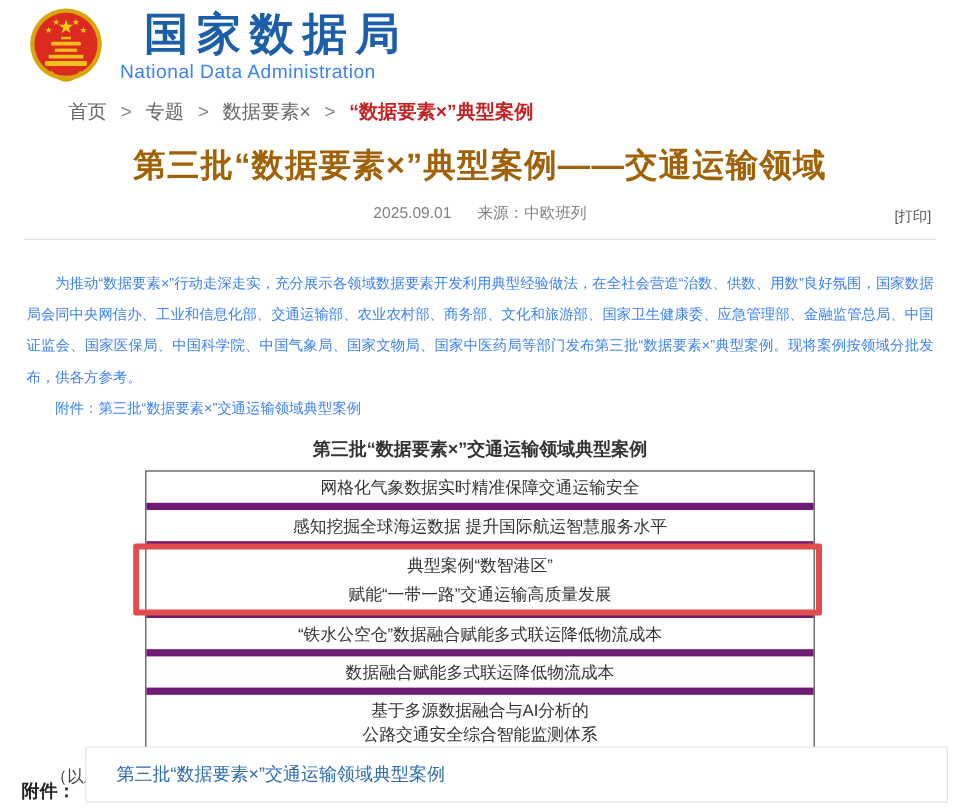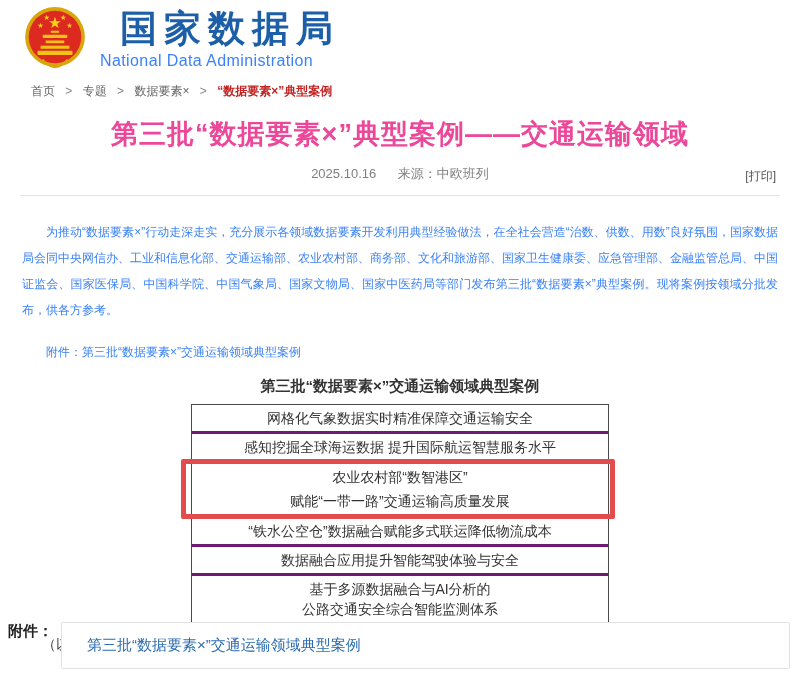--- a/index.html
+++ b/index.html
@@ -12,53 +12,53 @@
   .page { position:relative; width:800px; height:676px; background:#ffffff; overflow:hidden; }
 
   
   .site-header { display:flex; align-items:flex-start; padding:6px 0 0 22px; }
   .emblem { width:66px; height:68px; margin-right:12px; flex:0 0 auto; }
   .site-title-group { padding-top:2px; }
   .site-name { font-size:37px; font-weight:bold; color:#1c5fa8; letter-spacing:7px; line-height:1.15;margin-left:20px; }
   .site-name-en { font-size:16px; color:#3b82f6; margin-top:1px; letter-spacing:0.4px; }
 
   
-  .breadcrumb { padding:9px 0 0 31px; font-size:12px; color:#666666; }
+  .breadcrumb { padding:9px 0 0 57px; font-size:16px; color:#666666; }
   .breadcrumb .crumb { color:#666666; text-decoration:none; cursor:pointer; }
   .breadcrumb .sep { margin:0 7px; color:#888888; }
   .breadcrumb .crumb.current { color:#c32222; font-weight:bold; }
 
   
-  .page-title { text-align:center; font-size:27px; font-weight:bold; color:#ec4899;
+  .page-title { text-align:center; font-size:27px; font-weight:bold; color:#a16207;
     margin:18px 40px 0; letter-spacing:1px; line-height:1.2; }
   .meta { position:relative; text-align:center; font-size:13px; color:#808080; margin-top:15px; height:16px; }
   .meta .date { margin-right:18px; }
   .print-btn { position:absolute; right:24px; top:3px; font-size:12px; color:#555555; cursor:pointer; text-decoration:none; }
   .divider { border:none; border-top:1px solid #e3e3e3; margin:14px 20px 0; }
 
   
   .body-para { font-size:12px; line-height:26px; color:#3b82f6; text-align:justify;
     text-indent:2em; margin:23px 22px 0; }
-  .attach-line { margin-top:16px; text-align:left; }
+  .attach-line { margin-top:0; text-align:left; }
 
   
   .table-title { text-align:center; font-weight:bold; font-size:15px; color:#333333; margin-top:12px; }
-  .case-table { width:418px; margin:8px auto 0; border:1px solid #4a4a4a; }
-  .case-row { border-top:3px solid #701a75; text-align:center; font-size:14px;
+  .case-table { width:558px; margin:8px auto 0; border:1px solid #4a4a4a; }
+  .case-row { border-top:6px solid #701a75; text-align:center; font-size:14px;
     line-height:20px; padding:3px 10px; color:#333333; }
   .case-row:first-child { border-top:none; }
   .case-row.highlight { position:relative; line-height:24px; padding:2px 10px; }
   .red-box { position:absolute; left:-11px; right:-7px; top:-4px; bottom:-4px;
     border:5px solid #e24c4c; border-radius:2px; pointer-events:none; z-index:5; }
 
   .note { margin:13px 0 0 42px; font-size:14px; color:#3f3f3f; }
 
   
-  .attachment-footer { position:absolute; left:8px; right:10px; bottom:7px;
-    display:flex; align-items:flex-start; }
+  .attachment-footer { position:absolute; left:18px; right:10px; bottom:7px;
+    display:flex; align-items:flex-end; }
   .attach-label { font-weight:bold; font-size:15px; color:#222222; margin-right:8px; white-space:nowrap; }
   .attach-box { flex:1; border:1px solid #e2e2e2; border-radius:2px; height:47px;
     display:flex; align-items:center; padding-left:25px; background:#ffffff; }
   .attach-link { color:#2b6cb0; font-size:15px; text-decoration:none; cursor:pointer; }
 </style>
 </head>
 <body>
 
 <div class="page">
 
@@ -93,49 +93,49 @@
     <span class="sep">&gt;</span>
     <span class="crumb">数据要素×</span>
     <span class="sep">&gt;</span>
     <span class="crumb current">“数据要素×”典型案例</span>
   </nav>
 
   <main>
     <h1 class="page-title">第三批“数据要素×”典型案例——交通运输领域</h1>
 
     <div class="meta">
-      <span class="date">2025.10.16</span>
+      <span class="date">2025.09.01</span>
       <span class="source">来源：中欧班列</span>
       <a class="print-btn">[打印]</a>
     </div>
 
     <hr class="divider">
 
     <p class="body-para">为推动“数据要素×”行动走深走实，充分展示各领域数据要素开发利用典型经验做法，在全社会营造“治数、供数、用数”良好氛围，国家数据局会同中央网信办、工业和信息化部、交通运输部、农业农村部、商务部、文化和旅游部、国家卫生健康委、应急管理部、金融监管总局、中国证监会、国家医保局、中国科学院、中国气象局、国家文物局、国家中医药局等部门发布第三批“数据要素×”典型案例。现将案例按领域分批发布，供各方参考。</p>
     <p class="body-para attach-line">附件：第三批“数据要素×”交通运输领域典型案例</p>
 
     <div class="table-title">第三批“数据要素×”交通运输领域典型案例</div>
 
     <div class="case-table">
       <div class="case-row">
         <div>网格化气象数据实时精准保障交通运输安全</div>
       </div>
       <div class="case-row">
         <div>感知挖掘全球海运数据 提升国际航运智慧服务水平</div>
       </div>
       <div class="case-row highlight">
-        <div>农业农村部“数智港区”</div>
+        <div>典型案例“数智港区”</div>
         <div>赋能“一带一路”交通运输高质量发展</div>
         <div class="red-box"></div>
       </div>
       <div class="case-row">
         <div>“铁水公空仓”数据融合赋能多式联运降低物流成本</div>
       </div>
       <div class="case-row">
-        <div>数据融合应用提升智能驾驶体验与安全</div>
+        <div>数据融合赋能多式联运降低物流成本</div>
       </div>
       <div class="case-row">
         <div>基于多源数据融合与AI分析的</div>
         <div>公路交通安全综合智能监测体系</div>
       </div>
     </div>
 
     <p class="note">（以上排名不分先后）</p>
   </main>
 

